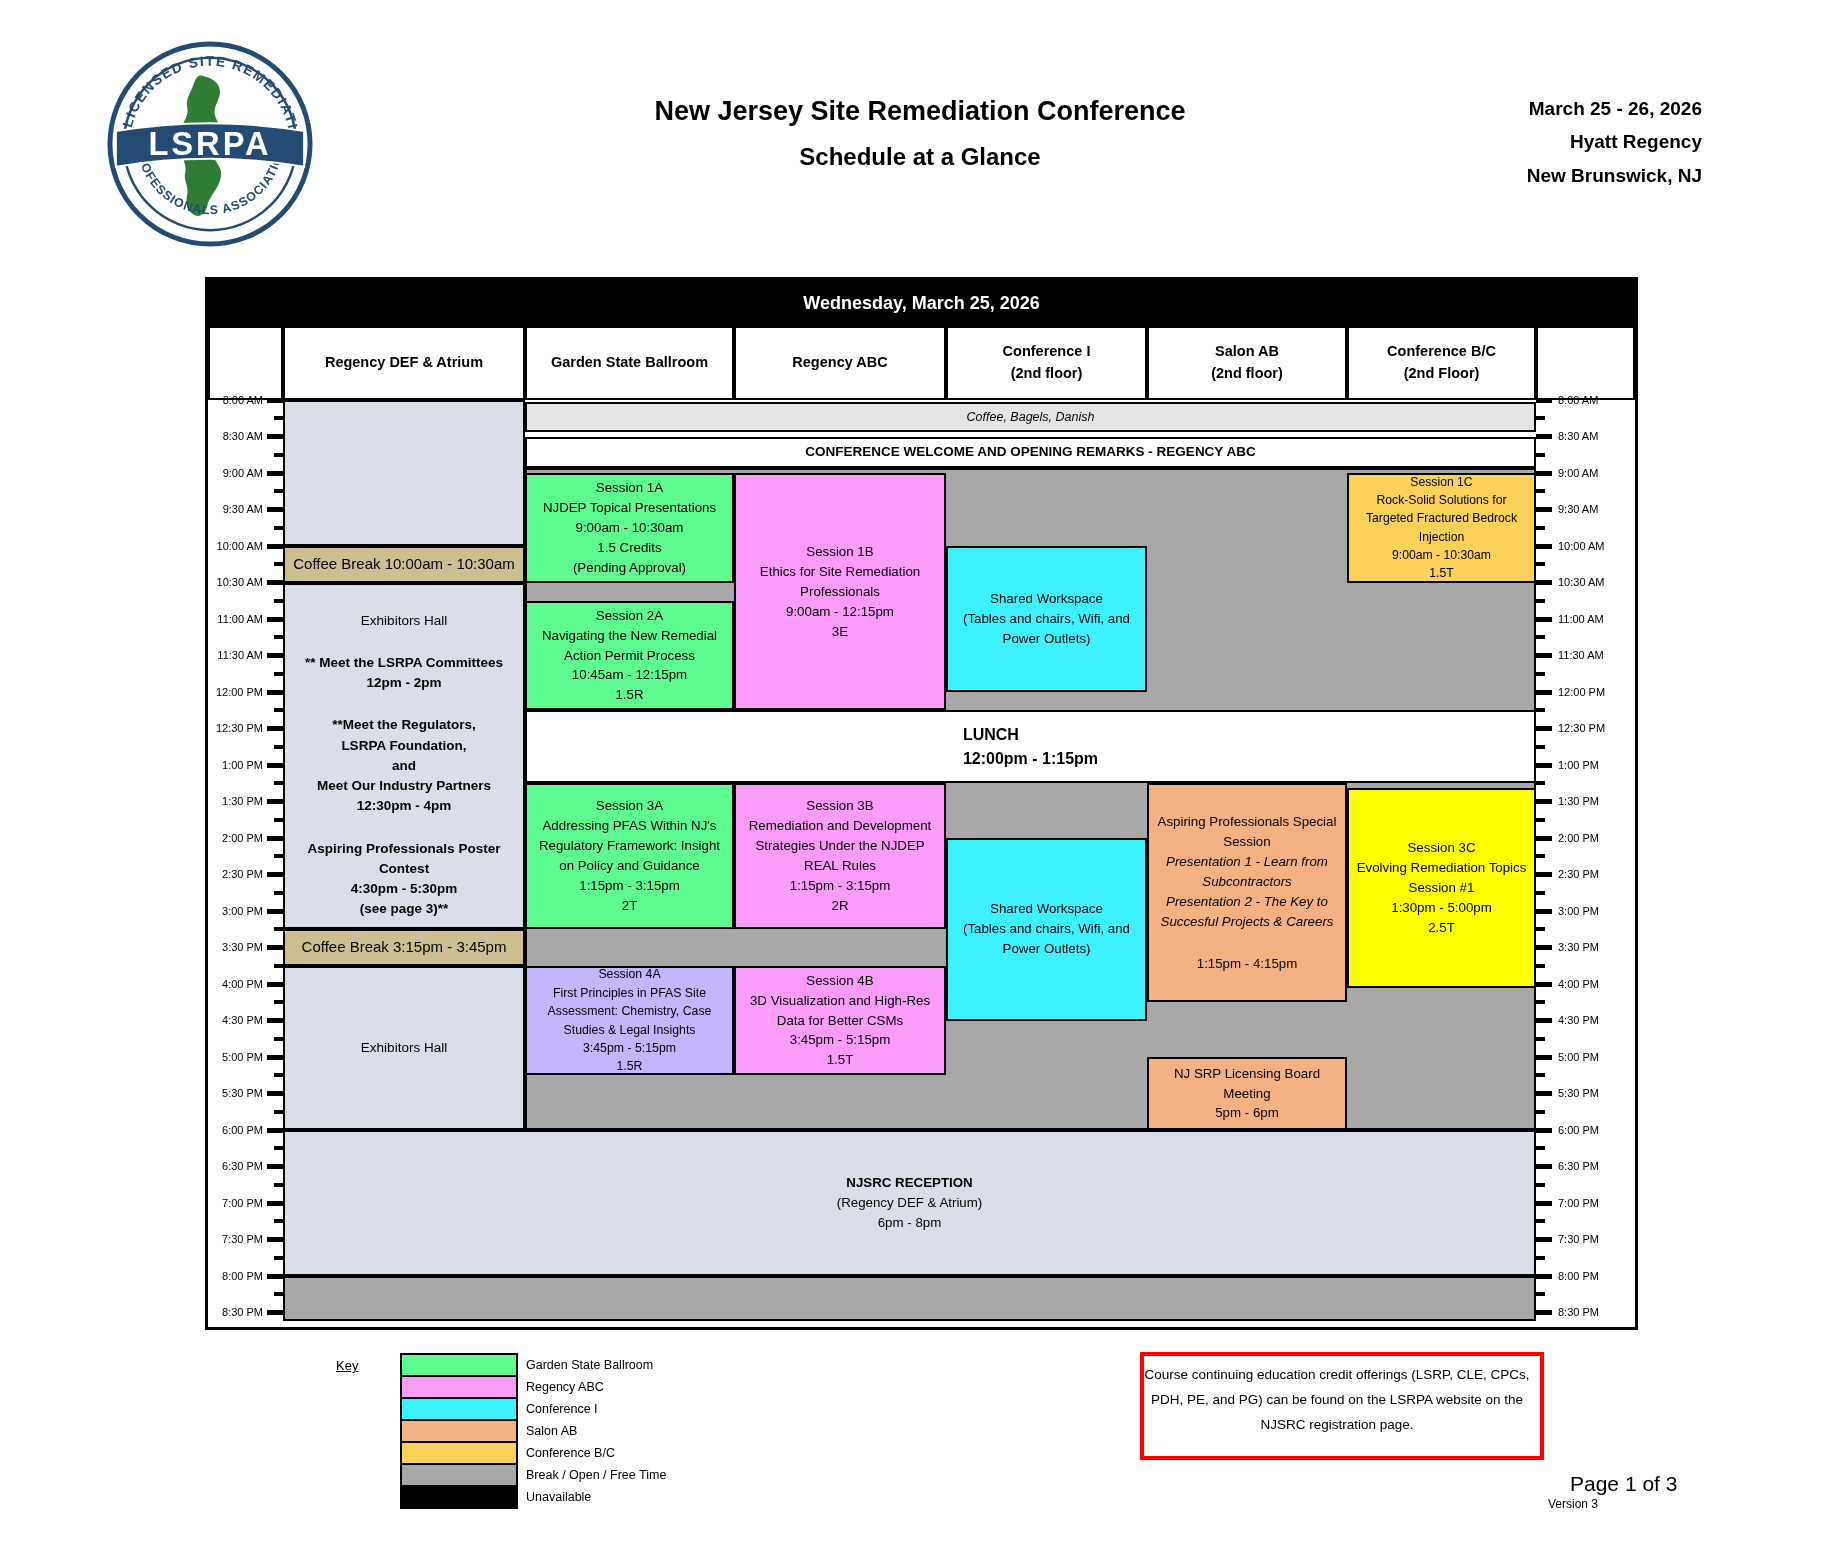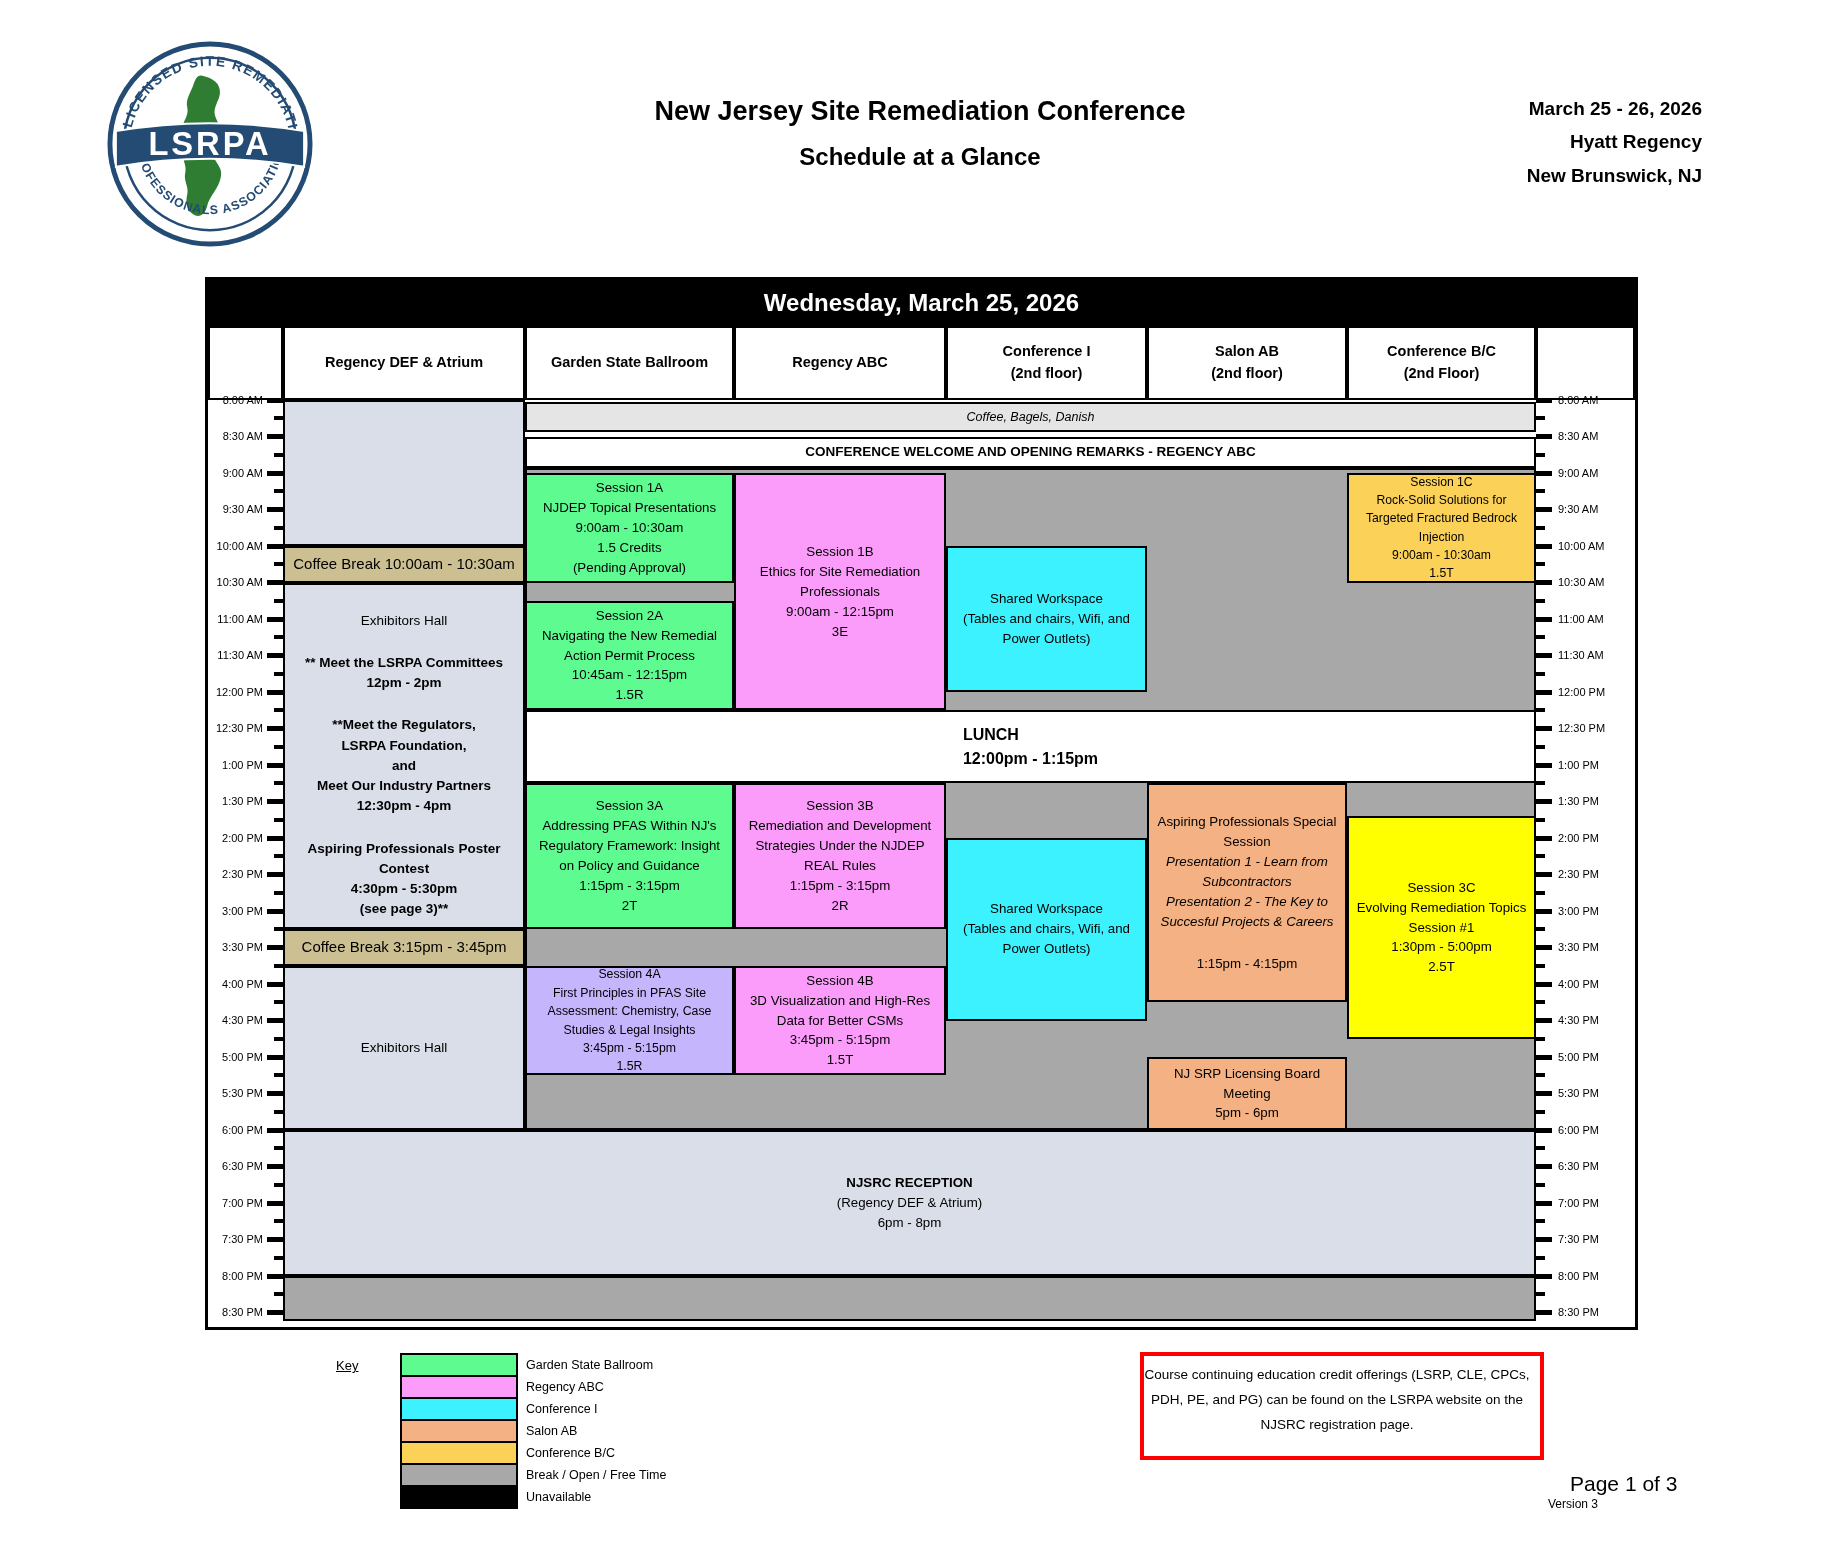--- a/index.html
+++ b/index.html
@@ -9,21 +9,21 @@
   .logo{position:absolute;left:106px;top:40px;width:208px;height:208px;}
   .title-block{position:absolute;left:470px;top:96px;width:900px;text-align:center;}
   .title-main{font-size:27px;font-weight:bold;}
   .title-sub{font-size:24px;font-weight:bold;margin-top:16px;}
   .date-block{position:absolute;left:1380px;top:92px;width:322px;text-align:right;
               font-size:19px;font-weight:bold;line-height:1.75;}
   
   #schedule{position:absolute;left:205px;top:277px;width:1427px;height:1047px;
             border:3px solid #000;background:#fff;}
   #banner{position:absolute;left:0;top:0;width:1427px;height:46px;background:#000;color:#fff;
-          font-size:24px;font-weight:bold;text-align:center;line-height:46px;}
+          font-size:18px;font-weight:bold;text-align:center;line-height:46px;}
   .hcell{position:absolute;top:46px;height:74px;border:2px solid #000;box-sizing:border-box;
          display:flex;flex-direction:column;align-items:center;justify-content:center;
          text-align:center;font-weight:bold;font-size:14.5px;line-height:1.5;background:#fff;}
   
   .tlabel{position:absolute;font-size:11px;line-height:13px;}
   .tlabel.l{left:0;width:55px;text-align:right;}
   .tlabel.r{left:1350px;width:72px;text-align:left;}
   .tick{position:absolute;background:#000;}
   
   .blk{position:absolute;box-sizing:border-box;border:2.5px solid #000;overflow:hidden;
@@ -346,21 +346,21 @@
         <div class="bl">3D Visualization and High-Res Data for Better CSMs</div>
         <div class="bl">3:45pm - 5:15pm</div>
         <div class="bl">1.5T</div>
       </div>
       <div class="blk" style="left: 1139px; top: 193px; width: 189px; height: 109.5px; background: rgb(251, 209, 87); font-size: 12.2px;">
         <div class="bl">Session 1C</div>
         <div class="bl">Rock-Solid Solutions for Targeted Fractured Bedrock Injection</div>
         <div class="bl">9:00am - 10:30am</div>
         <div class="bl">1.5T</div>
       </div>
-      <div class="blk" style="left: 1139px; top: 536px; width: 189px; height: 223px; background: rgb(255, 255, 0);">
+      <div class="blk" style="left: 1139px; top: 508px; width: 189px; height: 200px; background: rgb(255, 255, 0);">
         <div class="bl">Session 3C</div>
         <div class="bl">Evolving Remediation Topics</div>
         <div class="bl">Session #1</div>
         <div class="bl">1:30pm - 5:00pm</div>
         <div class="bl">2.5T</div>
       </div>
       <div class="blk" style="left: 939px; top: 503.25px; width: 200px; height: 219px; background: rgb(244, 177, 131);">
         <div class="bl">Aspiring Professionals Special Session</div>
         <div class="bl i">Presentation 1 - Learn from Subcontractors</div>
         <div class="bl i">Presentation 2 - The Key to Succesful Projects &amp; Careers</div>

